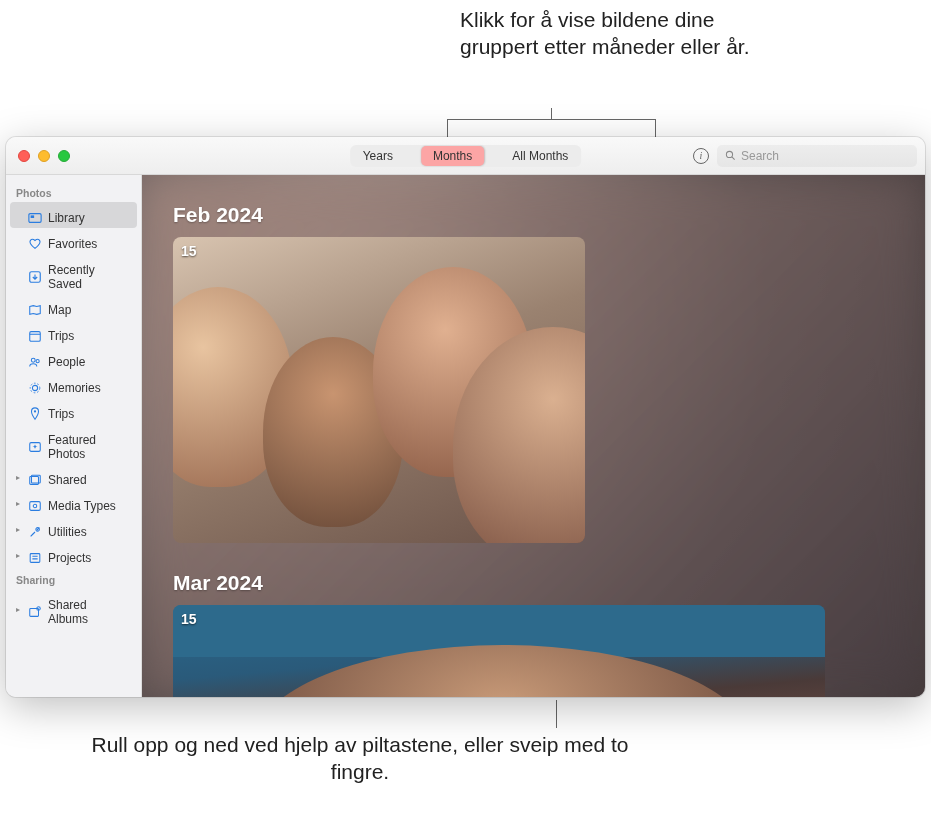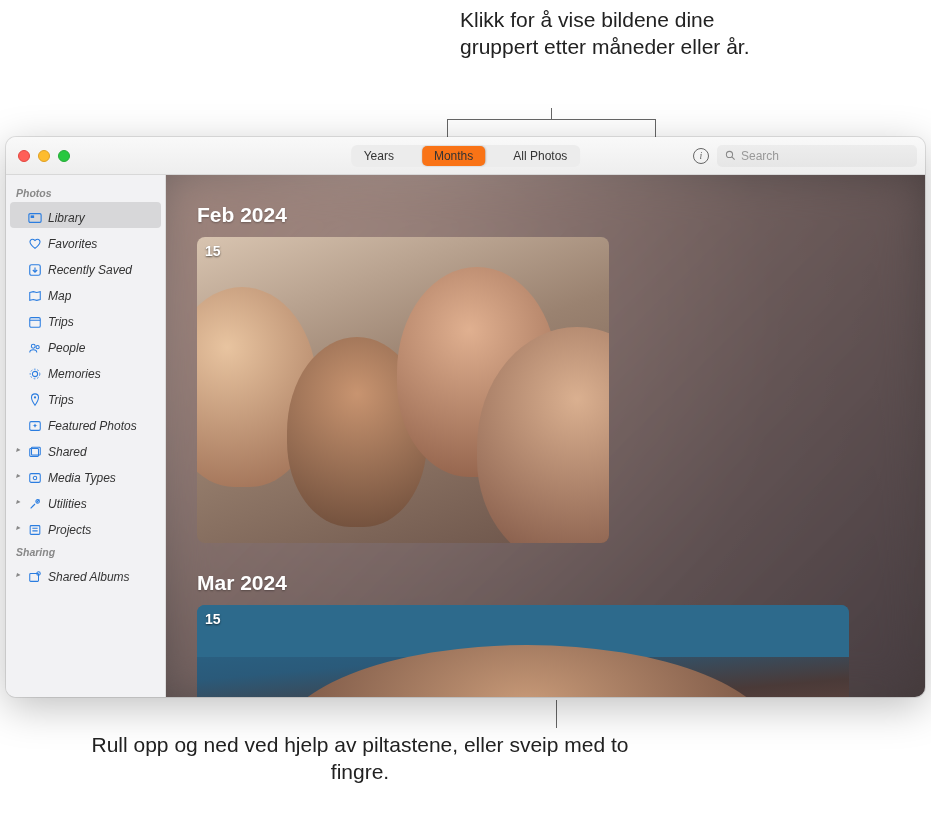--- a/index.html
+++ b/index.html
@@ -65,21 +65,21 @@
     transform: translateX(-50%);
     display: flex;
     background: #ececec;
     border-radius: 6px;
     padding: 1px;
     gap: 16px;
     font-size: 12px;
     color: #333;
   }
   .seg-control > div { padding: 3px 12px; cursor: default; border-radius: 5px; }
-  .seg-active { background: #f97316; box-shadow: 0 0 2px rgba(0,0,0,0.2); }
+  .seg-active { background: #fca5a5; box-shadow: 0 0 2px rgba(0,0,0,0.2); }
 
   .toolbar-right {
     position: absolute;
     right: 8px;
     display: flex;
     align-items: center;
     gap: 8px;
   }
   .info-icon {
     width: 16px; height: 16px; border: 1.3px solid #666; border-radius: 50%;
@@ -95,29 +95,28 @@
     font-size: 12px; color: #999;
     gap: 5px;
   }
   .mag { width: 11px; height: 11px; flex-shrink: 0; }
   .mag svg { display: block; }
 
   .body-area { flex: 1; display: flex; overflow: hidden; }
 
   
   .sidebar {
-    width: 160px;
+    width: 136px;
     background: #f2f2f4;
     border-right: 1px solid #dcdcdc;
     padding: 6px 0;
     font-size: 12px;
     color: #333;
     overflow-y: auto;
     flex-shrink: 0;
-    font-style: italic;
   }
   .sb-head { padding: 6px 10px 3px; font-size: 10.5px; color: #888; font-weight: 600; }
   .sb-item {
     display: flex; align-items: center; gap: 6px;
     padding: 9px 10px 3px 18px;
     border-radius: 4px;
     margin: 0 4px;
     position: relative;
   }
   .sb-item.sel { background: #d7d7d9; }
@@ -205,21 +204,21 @@
   <div class="titlebar">
     <div class="traffic">
       <span class="tl-close"></span>
       <span class="tl-min"></span>
       <span class="tl-max"></span>
     </div>
 
     <div class="seg-control">
       <div>Years</div>
       <div class="seg-active">Months</div>
-      <div>All Photos</div>
+      <div>All Months</div>
     </div>
 
     <div class="toolbar-right">
       <div class="info-icon">i</div>
       <div class="search-field">
         <span class="mag">
           <svg viewBox="0 0 16 16" width="11" height="11">
               <circle cx="6.5" cy="6.5" r="4.5" fill="none" stroke="#888" stroke-width="1.5"></circle>
               <line x1="10" y1="10" x2="14" y2="14" stroke="#888" stroke-width="1.5"></line>
             </svg>

